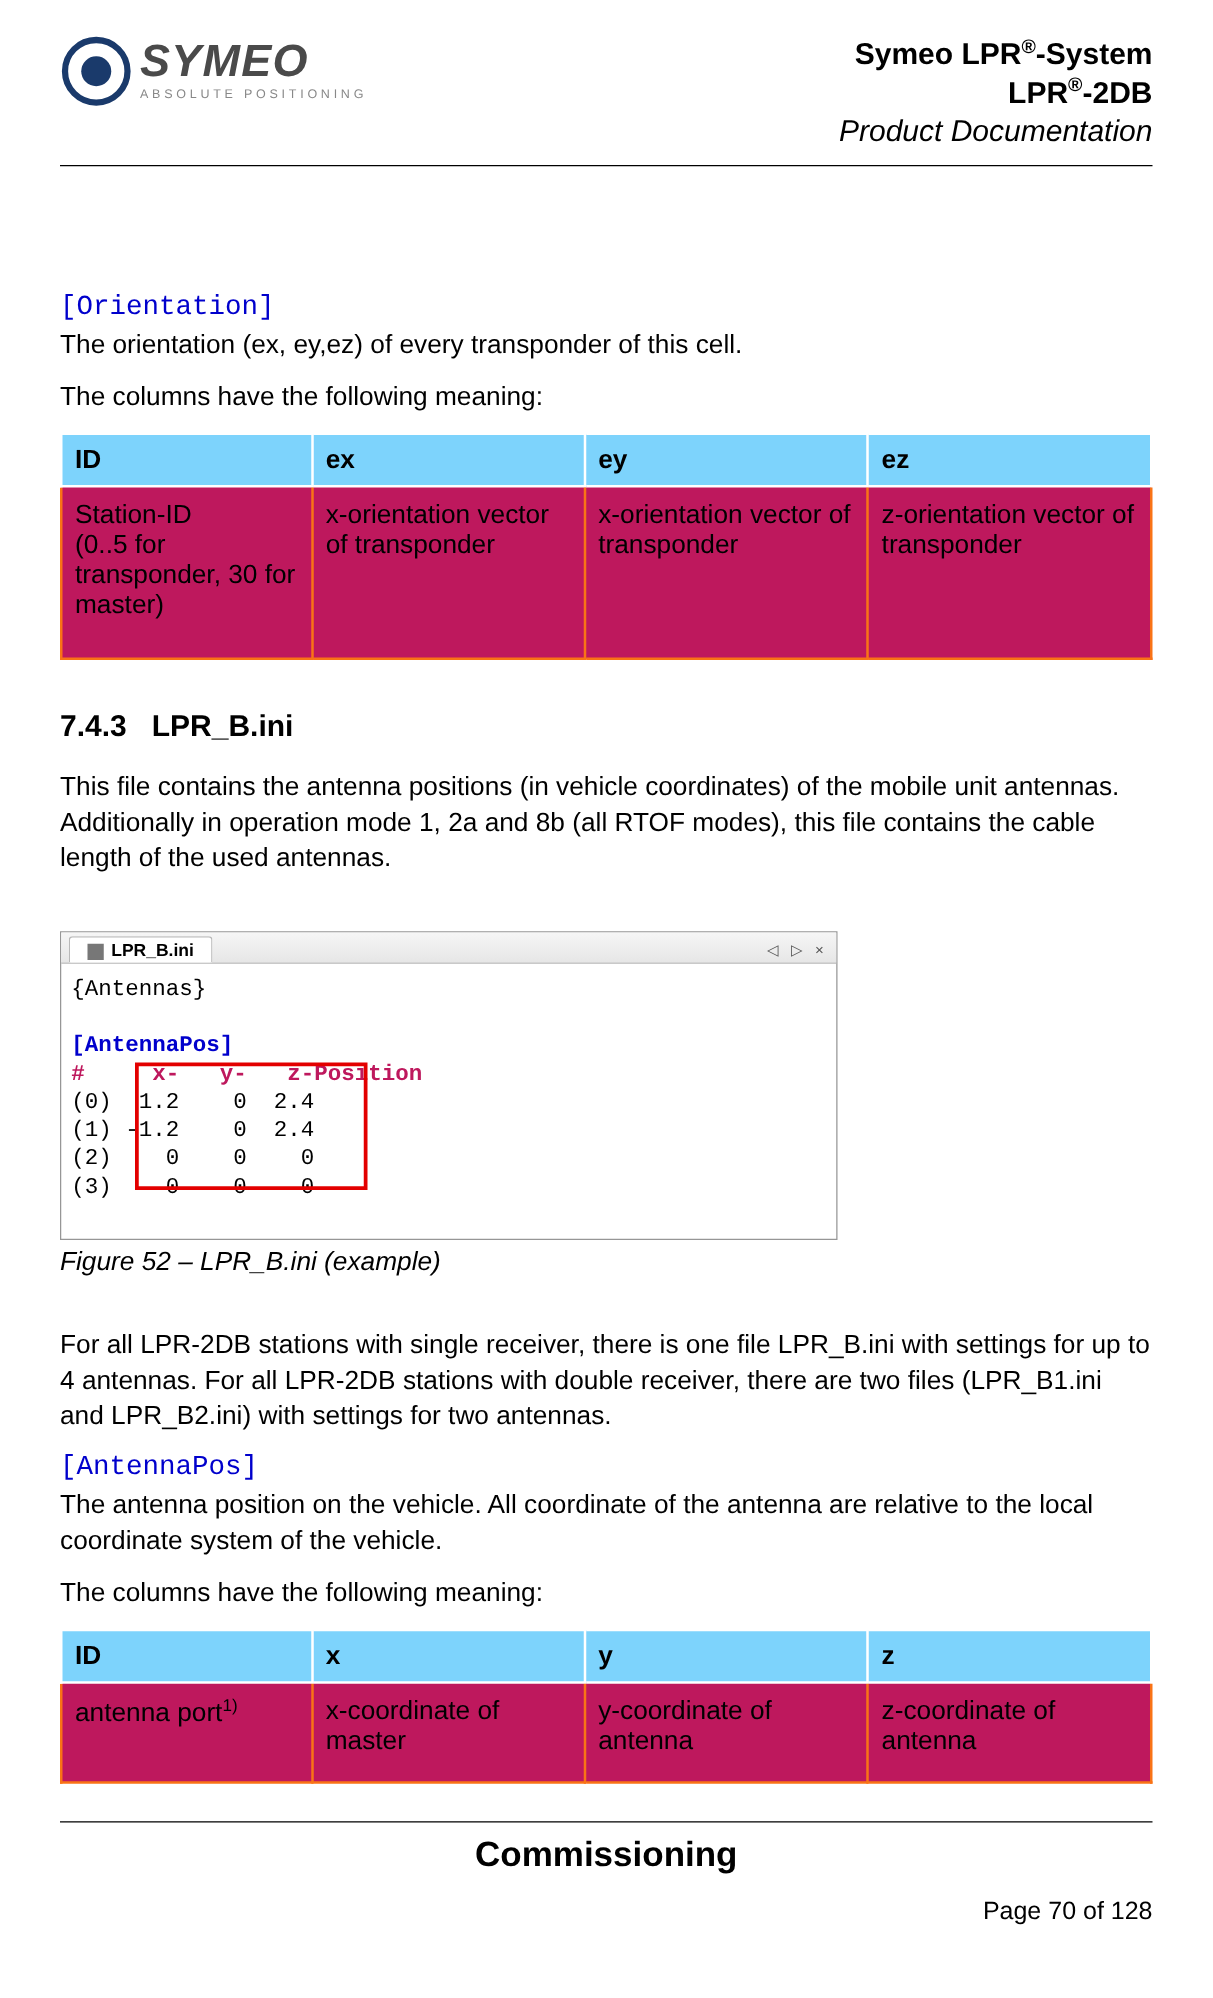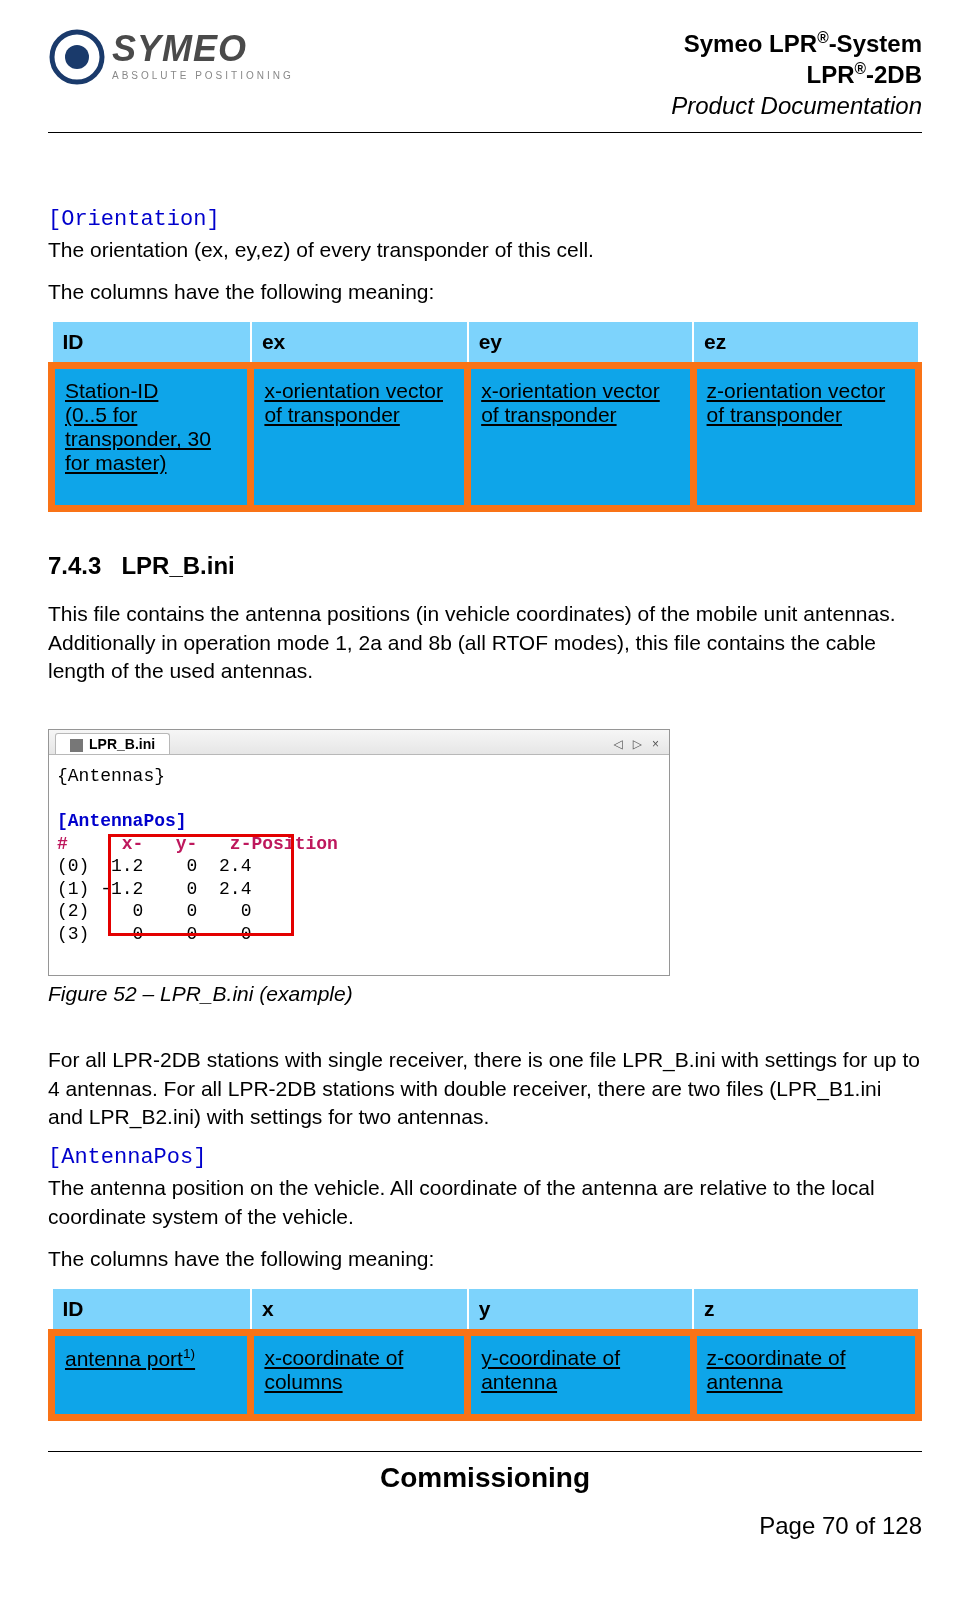--- a/index.html
+++ b/index.html
@@ -13,21 +13,21 @@
   .page {
     padding: 28px 48px 20px 48px;
     box-sizing: border-box;
   }
   .header {
     display: flex;
     justify-content: space-between;
     align-items: flex-start;
     border-bottom: 1.5px solid #000;
     padding-bottom: 10px;
-    margin-bottom: 74px;
+    margin-bottom: 100px;
   }
   .logo-block {
     display: flex;
     align-items: flex-start;
   }
   .header-right {
     text-align: right;
     font-size: 24px;
     line-height: 1.3;
   }
@@ -53,25 +53,24 @@
   }
   table.data th {
     background: #7dd3fc;
     color: #000;
     text-align: left;
     font-weight: bold;
     padding: 8px 10px;
     border: 2px solid #fff;
   }
   table.data td {
-    background: #0ea5e9;
+    background: #be185d;
     padding: 10px 10px 30px 10px;
-    border: 7px solid #f97316;
+    border: 2px solid #f97316;
     vertical-align: top;
-    text-decoration: underline;
   }
   h2.subsection {
     font-size: 24px;
     font-weight: bold;
     margin: 40px 0 20px 0;
   }
   .fig-caption {
     font-style: italic;
     font-size: 21px;
     margin: 6px 0 40px 0;
@@ -132,21 +131,21 @@
     text-align: center;
     font-weight: bold;
     font-size: 28px;
   }
   .footer-left {
     font-size: 20px;
     margin-top: 6px;
   }
   .footer-right {
     text-align: right;
-    font-size: 24px;
+    font-size: 20px;
     margin-top: 18px;
   }
 </style>
 </head>
 <body>
 
 <div class="page">
 
   
   <div class="header">
@@ -234,21 +233,21 @@
         <tr>
       <th style="width:23%;">ID</th>
       <th style="width:25%;">x</th>
       <th style="width:26%;">y</th>
       <th style="width:26%;">z</th>
     </tr>
     <tr>
       <td style="padding-bottom:20px;">
         <span>antenna port</span><span class="sup">1)</span>
       </td>
-      <td style="padding-bottom:20px;">x-coordinate of columns</td>
+      <td style="padding-bottom:20px;">x-coordinate of master</td>
       <td style="padding-bottom:20px;">y-coordinate of antenna</td>
       <td style="padding-bottom:20px;">z-coordinate of antenna</td>
     </tr>
   </tbody>
     </table>
 
   
   <div class="footer-sep">
     <div class="footer-center">Commissioning</div>
     <div class="footer-right">Page 70 of 128</div>

